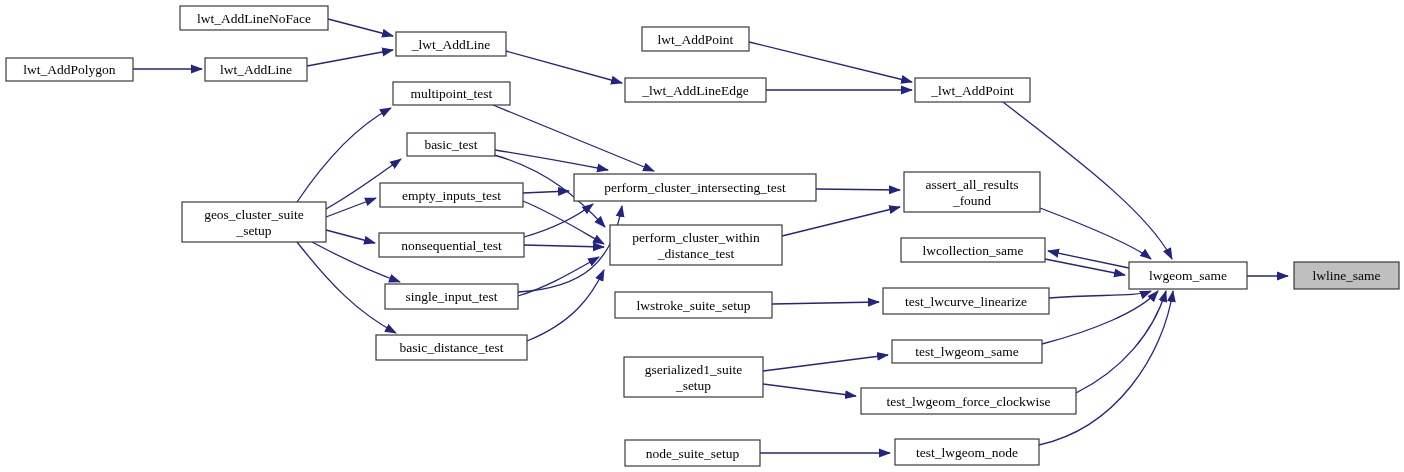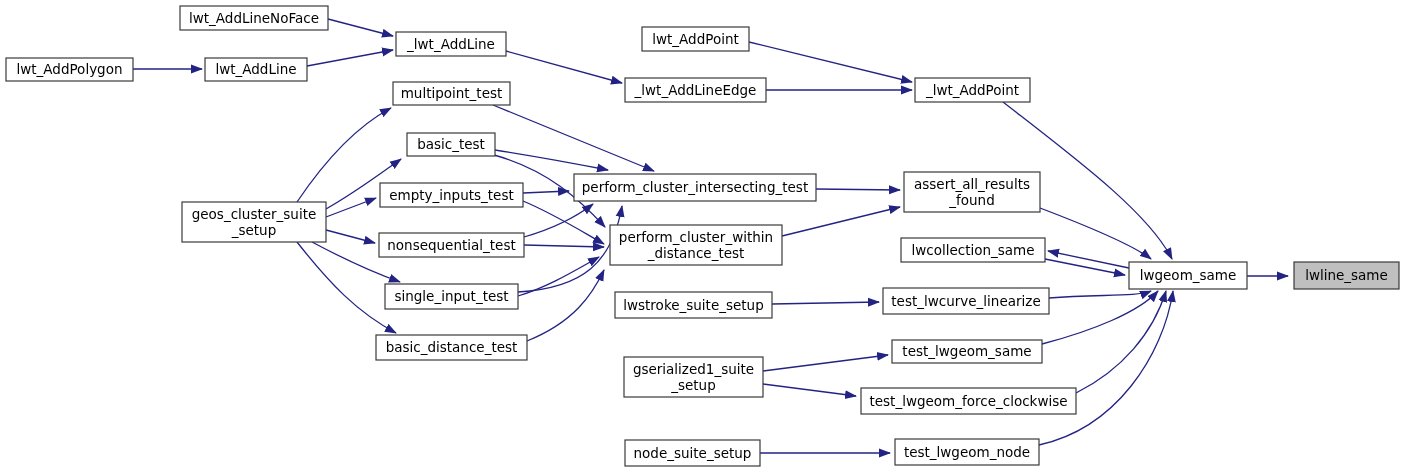--- a/index.html
+++ b/index.html
@@ -7,20 +7,21 @@
     padding: 0;
     background: #ffffff;
     font-family: "DejaVu Sans", "Liberation Sans", sans-serif;
   }
   .canvas {
     position: relative;
     width: 1404px;
     height: 472px;
     background: #ffffff;
     overflow: hidden;
+    font-family: Liberation Serif, serif;
   }
   svg { display: block; }
   .edge {
     fill: none;
     stroke-width: 1.3px;
   }
   .node-box {
     stroke-width: 1.2px;
   }
   .node-label {

